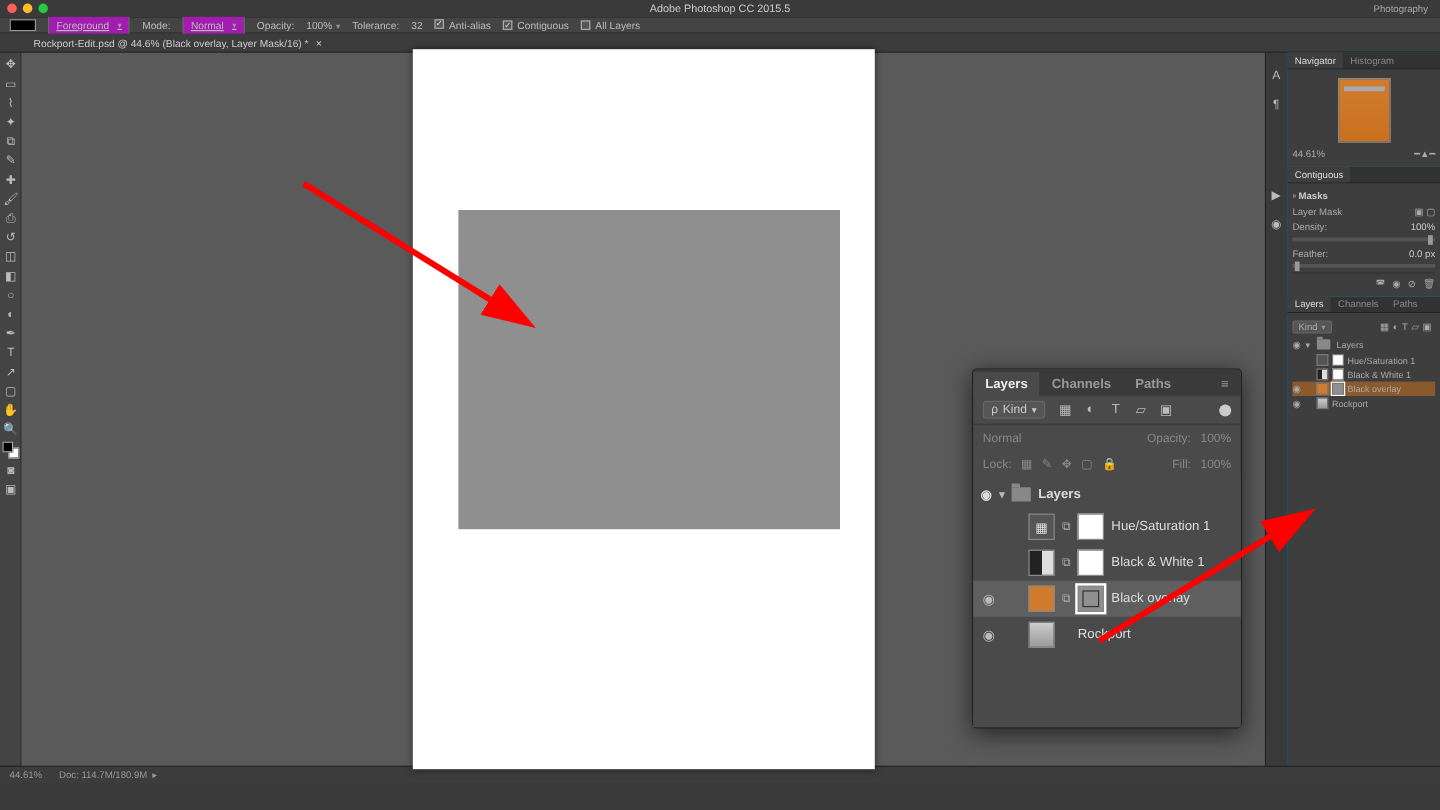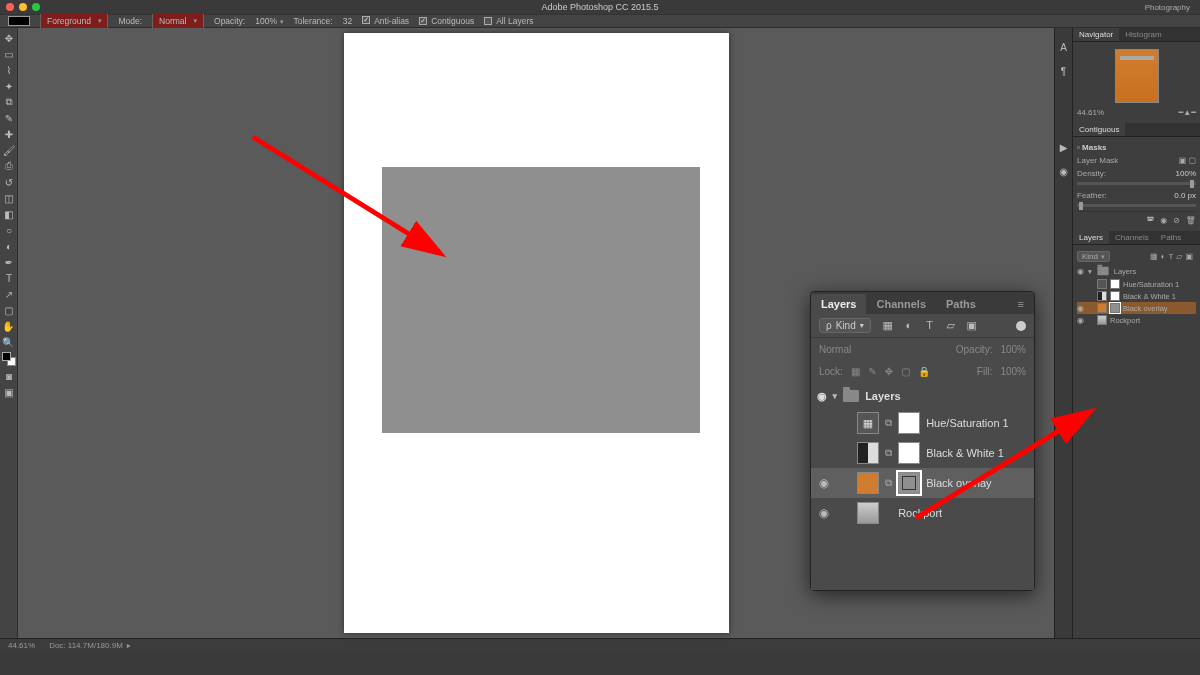--- a/index.html
+++ b/index.html
@@ -8,21 +8,21 @@
 
   
   .titlebar { height: 14px; background: #3a3a3a; display: flex; align-items: center; position: relative; }
   .traffic { position: absolute; left: 6px; top: 3px; display: flex; gap: 5px; }
   .traffic span { width: 8px; height: 8px; border-radius: 50%; display: inline-block; }
   .app-title { width: 100%; text-align: center; font-size: 9px; color: #ccc; }
 
   
   .optionsbar { height: 14px; background: #444; display: flex; align-items: center; gap: 10px; padding: 0 8px; font-size: 8.5px; color: #bbb; border-top: 1px solid #333; border-bottom: 1px solid #2c2c2c; }
   .optionsbar .swatch { width: 22px; height: 10px; background: #000; border: 1px solid #999; }
-  .optionsbar .sel { background: #7f1d1d; border: 1px solid #666; padding: 12px 6px; height: 11px; display: flex; align-items: center; border-radius: 2px; gap: 4px; }
+  .optionsbar .sel { background: #a21caf; border: 1px solid #666; padding: 12px 6px; height: 11px; display: flex; align-items: center; border-radius: 2px; gap: 4px; text-decoration: underline; }
   .optionsbar .chk { width: 8px; height: 8px; border: 1px solid #aaa; display: inline-flex; align-items: center; justify-content: center; background: #555; margin-right: 2px;}
   .optionsbar .chk.on::after { content: "✓"; font-size: 7px; color: #ddd; }
 
   
   .tabbar { height: 16px; background: #3c3c3c; display: flex; align-items: center; padding-left: 18px; border-bottom: 1px solid #222;}
   .tabbar .tab { font-size: 8.5px; color: #ccc; padding: 0 10px; height: 100%; display: flex; align-items: center; gap: 6px; }
 
   
   .main { flex: 1; display: flex; min-height: 0; }
   .toolbar { width: 18px; background: #444; border-right: 1px solid #2d2d2d; display: flex; flex-direction: column; padding-top: 2px; gap: 0; }
@@ -127,20 +127,26 @@
     <span style="display:flex;align-items:center;gap:2px">
         <span class="chk on"></span>
         <span>Contiguous</span>
       </span>
     <span style="display:flex;align-items:center;gap:2px">
         <span class="chk"></span>
         <span>All Layers</span>
       </span>
   </div>
 
+  <div class="tabbar">
+    <div class="tab">
+      <span>Rockport-Edit.psd @ 44.6% (Black overlay, Layer Mask/16) *</span>
+      <span style="font-size:9px">×</span>
+    </div>
+  </div>
 
   <div class="main">
 
     <div class="toolbar">
       <div class="tool">✥</div>
       <div class="tool">▭</div>
       <div class="tool">⌇</div>
       <div class="tool">✦</div>
       <div class="tool">⧉</div>
       <div class="tool">✎</div>

